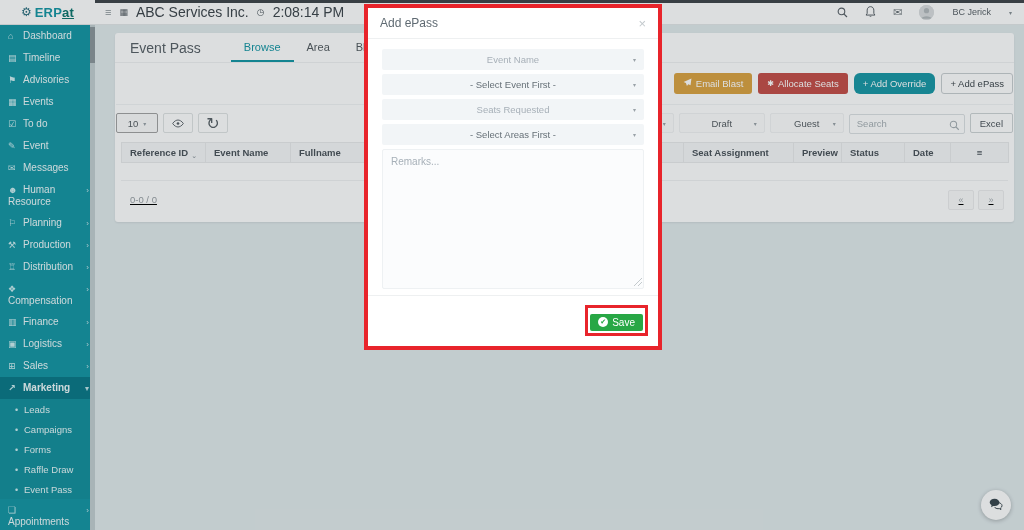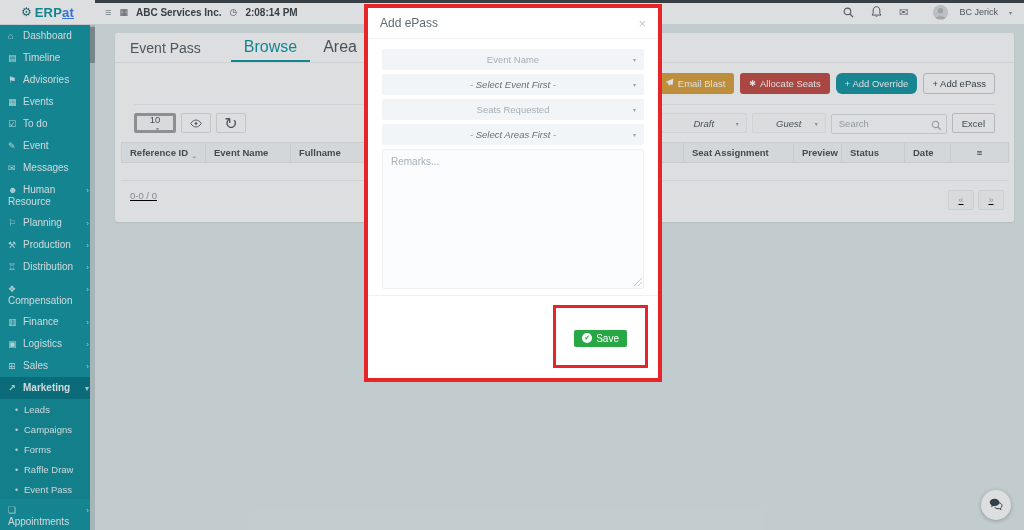--- a/index.html
+++ b/index.html
@@ -12,29 +12,29 @@
   .screen { position:absolute; inset:0; }
 
   
   .topbar { position:absolute; top:0; left:0; right:0; height:25px; background:#ffffff;
             border-bottom:1px solid #e4e7e8; display:flex; align-items:stretch; z-index:10; }
   .dark-strip { position:absolute; top:0; left:95px; right:0; height:3px; background:#40464b; z-index:11; }
   .logo-area { width:95px; display:flex; align-items:center; justify-content:center; gap:3px; background:#fff; }
   .logo-gear { color:#2b6e7e; font-size:12px; line-height:1; }
   .logo-text { font-size:13px; font-weight:bold; letter-spacing:.2px; }
   .logo-text .erp { color:#1797a5; }
-  .logo-text .at  { color:#3b82f6;text-decoration:underline; }
+  .logo-text .at  { color:#0f766e;text-decoration:underline; }
   .topbar-main { flex:1; display:flex; align-items:center; padding:0 12px 0 10px; gap:8px; }
   .hamburger { color:#8a9297; font-size:11px; cursor:pointer; }
   .tb-ico { color:#5a6268; font-size:9px; }
-  .tb-text { font-size:10px; font-weight:bold; color:#3f474d; }
+  .tb-text { font-size:14px; font-weight:normal; color:#3f474d; }
   .tb-spacer { flex:1; }
   .tb-right { display:flex; align-items:center; gap:17px; }
   .tb-right svg { display:block; }
-  .tb-user { display:flex; align-items:center; gap:11px;margin-left:8px; }
+  .tb-user { display:flex; align-items:center; gap:18px; }
   .avatar { width:15px; height:15px; border-radius:50%; overflow:hidden; background:#dadddf; }
   .user-name { font-size:9px; color:#5a6268; }
   .tb-caret { font-size:6px; color:#8a9297; }
   .envelope { font-size:11px; color:#6b7378; line-height:1; }
 
   
   .sidebar { position:absolute; top:25px; left:0; bottom:0; width:95px; background:#1797a5;
              overflow:hidden; z-index:10; }
   .sb-item { display:block; position:relative; padding:5px 14px 5px 8px; color:#eef9fa;
              font-size:10px; line-height:11px; cursor:pointer; }
@@ -46,67 +46,67 @@
   .sb-subitem .dot { display:inline-block; width:9px; font-size:9px; color:#cfeef1; }
   .sb-scrollbar { position:absolute; top:0; right:0; width:5px; height:100%; background:#c3ced1; }
   .sb-thumb { position:absolute; top:2px; left:0; width:5px; height:36px; background:#8d989c; }
 
   
   .card { position:absolute; left:115px; top:33px; width:899px; background:#ffffff;
           border-radius:3px; box-shadow:0 1px 2px rgba(0,0,0,0.08); z-index:5; }
   .card-header { display:flex; align-items:flex-end; padding:0 15px; border-bottom:1px solid #f0f2f3; height:30px; }
   .page-title { font-size:14px; font-weight:normal; color:#5a6268; margin-right:30px; align-self:center; }
   .tabs { display:flex; align-self:stretch; align-items:stretch; }
-  .tab { display:flex; align-items:center; padding:0 13px; font-size:16px; color:#555c61;
+  .tab { display:flex; align-items:center; padding:0 13px; font-size:11px; color:#555c61;
          cursor:pointer; border-bottom:2px solid transparent; }
   .tab.active { color:#1797a5; border-bottom-color:#1797a5; }
 
-  .toolbar { padding:10px 19px 8px; }
+  .toolbar { padding:10px 1px 8px; }
   .tb-row1 { display:flex; justify-content:flex-end; gap:6px; padding-bottom:10px;
              border-bottom:1px solid #f2f4f5; margin-bottom:8px; }
   .btn { display:inline-flex; align-items:center; gap:4px; font-size:9.5px; padding:4px 8px;
          border-radius:3px; border:1px solid transparent; color:#fff; cursor:pointer;
          font-family:inherit; background:none; }
   .btn-orange { background:#dba343; }
   .btn-red    { background:#c5504a; }
   .btn-teal   { background:#1a98a6;border-radius:6px; }
   .btn-white  { background:#fff; color:#3f474d; border-color:#c9ced1; }
   .btn .bico { font-size:8px; line-height:1; }
 
   .tb-row2 { display:flex; justify-content:space-between; align-items:center; }
   .grp { display:flex; align-items:center; gap:5px; }
   .mini-sel { position:relative; height:20px; display:flex; align-items:center; justify-content:center;
-              font-size:9.5px; color:#555c61; background:#fbfbfb; border:3px solid #a3a3a3;
-              border-radius:2px; cursor:pointer;flex-direction:column; }
+              font-size:9.5px; color:#555c61; background:#fbfbfb; border:1px solid #a3a3a3;
+              border-radius:2px; cursor:pointer; }
   .sel-10 { width:42px; }
   .icon-btn { width:30px; height:20px; display:flex; align-items:center; justify-content:center;
               background:#fff; border:1px solid #e0e3e4; border-radius:2px; cursor:pointer; color:#5a6268; }
   .flat-sel { position:relative; height:20px; display:flex; align-items:center; justify-content:center;
               font-size:9.5px; color:#555c61; background:#fdfdfd; border:1px solid #f1f3f4;
-              border-radius:2px; cursor:pointer;font-style:italic; }
+              border-radius:2px; cursor:pointer; }
   .sel-items { width:88px; } .sel-draft { width:86px; } .sel-guest { width:74px; }
   .sel-caret { position:absolute; right:7px; font-size:6px; color:#9aa2a8; }
   .mini-sel .sel-caret { position:static; margin-left:5px; }
   .search-wrap { position:relative; }
   .search-input { width:116px; height:20px; border:1px solid #dde1e3; border-radius:2px;
                   font-size:9.5px; padding:0 20px 0 7px; color:#555; font-family:inherit; background:#fff; }
   .search-input::placeholder { color:#a8b0b5; }
   .search-ico { position:absolute; right:5px; top:4px; }
   .btn-excel { height:20px; font-size:9.5px; color:#4c545b; background:#fff;
                border:1px solid #cfd4d6; border-radius:2px; padding:0 9px; cursor:pointer; font-family:inherit; }
 
   table.grid { width:887px; margin:0 6px; border-collapse:collapse; table-layout:fixed; }
   .grid th { background:#f6f7f8; border:1px solid #e9ebec; font-size:9.5px; color:#4c545b;
              text-align:left; padding:4px 8px; font-weight:bold; white-space:nowrap; overflow:hidden; position:relative; }
   .grid th:last-child { text-align:center; }
   .sort-caret { position:absolute; right:8px; top:9px; font-size:7px; color:#9aa2a8; }
 
   .table-gap { height:17px; }
   .table-bottom-line { margin:0 6px; border-top:1px solid #f0f2f3; }
-  .card-footer { display:flex; justify-content:space-between; align-items:flex-start; padding:9px 10px 12px 15px;text-decoration:underline; }
+  .card-footer { display:flex; justify-content:space-between; align-items:center; padding:9px 10px 12px 15px;text-decoration:underline; }
   .range-text { font-size:9.5px; color:#9aa0a5; }
   .pager { display:flex; gap:4px; }
   .pg-btn { width:26px; height:20px; display:flex; align-items:center; justify-content:center;
             font-size:9px; color:#a5abaf; background:#fbfbfb; border:1px solid #ededee;
             border-radius:2px; cursor:pointer; }
 
   
   .chat-fab { position:absolute; right:13px; bottom:10px; width:30px; height:30px; border-radius:50%;
               background:#fff; border:none; box-shadow:0 1px 4px rgba(0,0,0,0.25);
               display:flex; align-items:center; justify-content:center; cursor:pointer; z-index:6; }
@@ -118,29 +118,29 @@
   .modal { background:#fff; }
   .modal-header { display:flex; justify-content:space-between; align-items:center;
                   padding:8px 12px; border-bottom:1px solid #eef0f1; }
   .modal-title { font-size:12px; font-weight:normal; color:#5f6a72; }
   .modal-close { font-size:13px; color:#c3c9cd; line-height:1; cursor:pointer; background:none; border:none; font-family:inherit; }
   .modal-body { padding:10px 14px 6px; }
   .m-select { position:relative; height:21px; margin-bottom:4px; background:#f2f5f7; border-radius:2px;
               display:flex; align-items:center; justify-content:center; font-size:9.5px; cursor:pointer; }
   .m-select .sel-caret { right:8px; }
   .m-muted  { color:#a7b0b8; }
-  .m-strong { color:#667077;font-style:italic; }
+  .m-strong { color:#667077; }
   .m-textarea-wrap { position:relative; margin-top:2px; }
   .m-textarea { width:100%; height:140px; background:#fbfcfd; border:1px solid #eef1f3; border-radius:2px;
                 font-size:10px; color:#6b7680; padding:6px 8px; resize:none; font-family:inherit; display:block; }
   .m-textarea::placeholder { color:#a7b0b8; }
   .resize-grip { position:absolute; right:2px; bottom:3px; width:8px; height:8px;
                  background:linear-gradient(135deg, transparent 45%, #c4cacd 45%, #c4cacd 55%, transparent 55%, transparent 70%, #c4cacd 70%, #c4cacd 80%, transparent 80%); }
   .modal-footer { display:flex; justify-content:flex-end; padding:9px 10px 10px; border-top:1px solid #eef0f1; }
-  .save-annotation { border:3px solid #e8242b; padding:18px; }
+  .save-annotation { border:3px solid #e8242b; padding:2px; }
   .btn-save { display:inline-flex; align-items:center; gap:4px; background:#28a745; color:#fff;
               font-size:10px; padding:3px 8px; border-radius:2px; border:none; cursor:pointer; font-family:inherit; }
   .save-check { width:10px; height:10px; border-radius:50%; background:#fff; color:#28a745;
                 font-size:7px; line-height:10px; text-align:center; }
 </style>
 </head>
 <body>
 
 <div class="screen">
 

